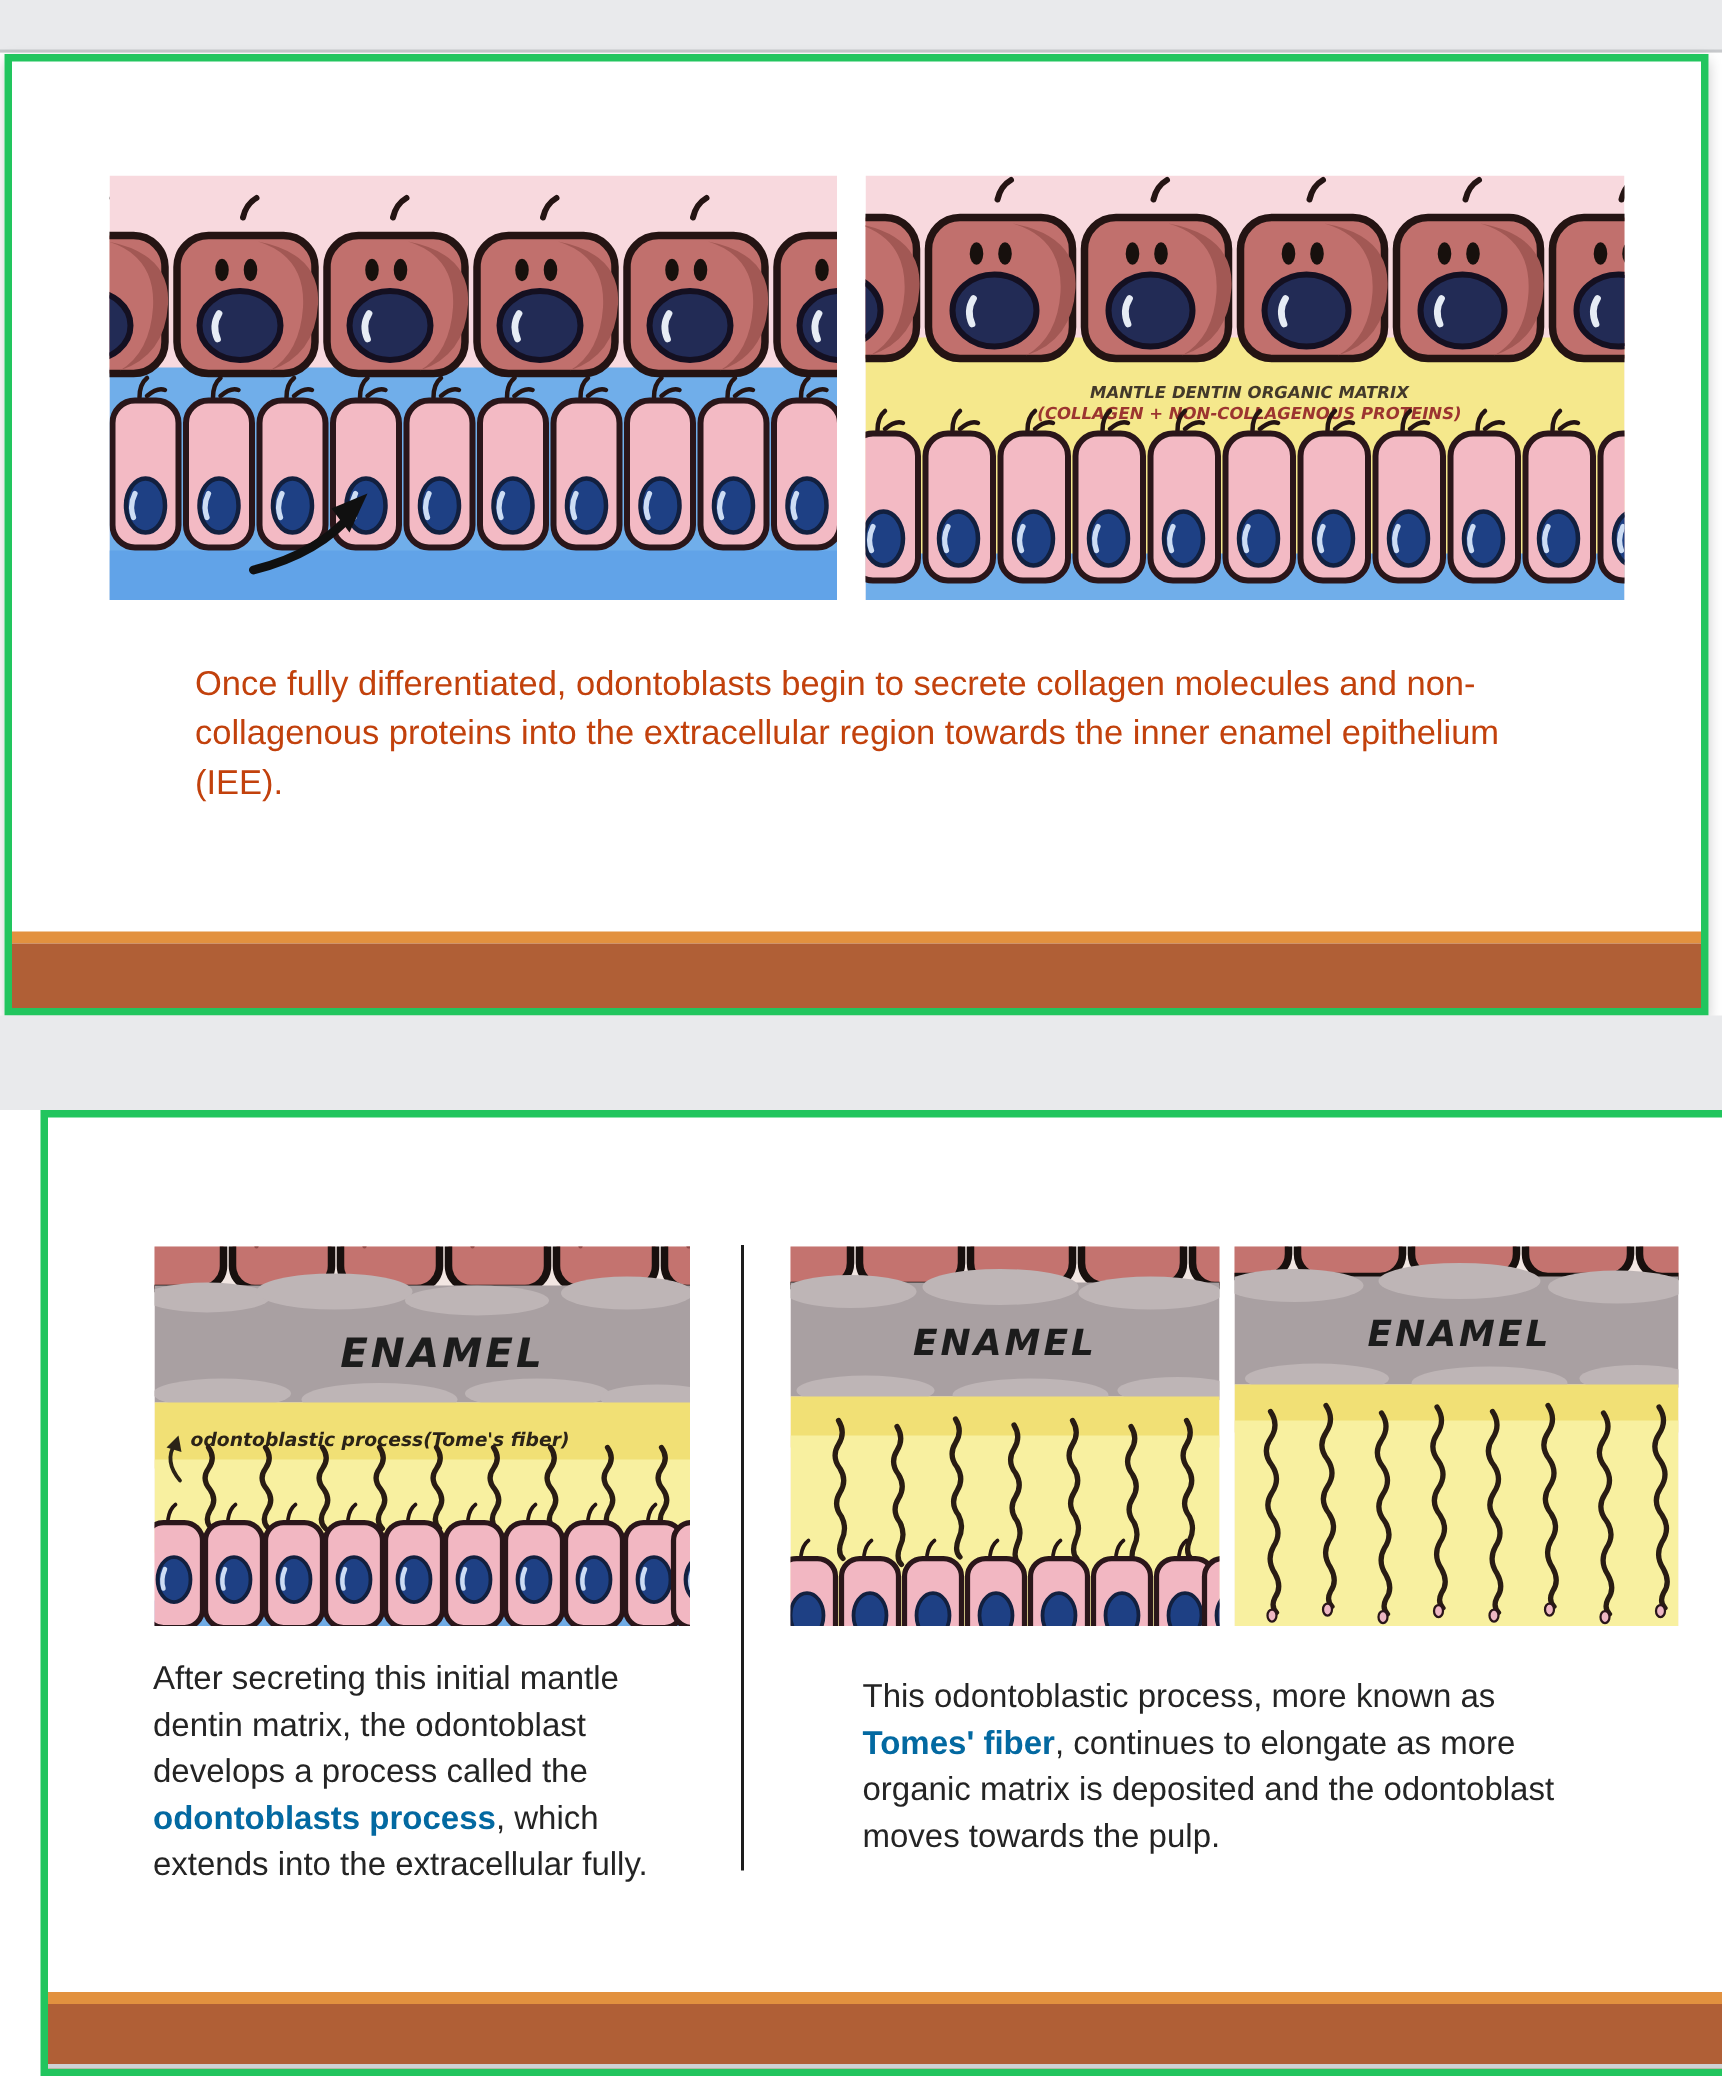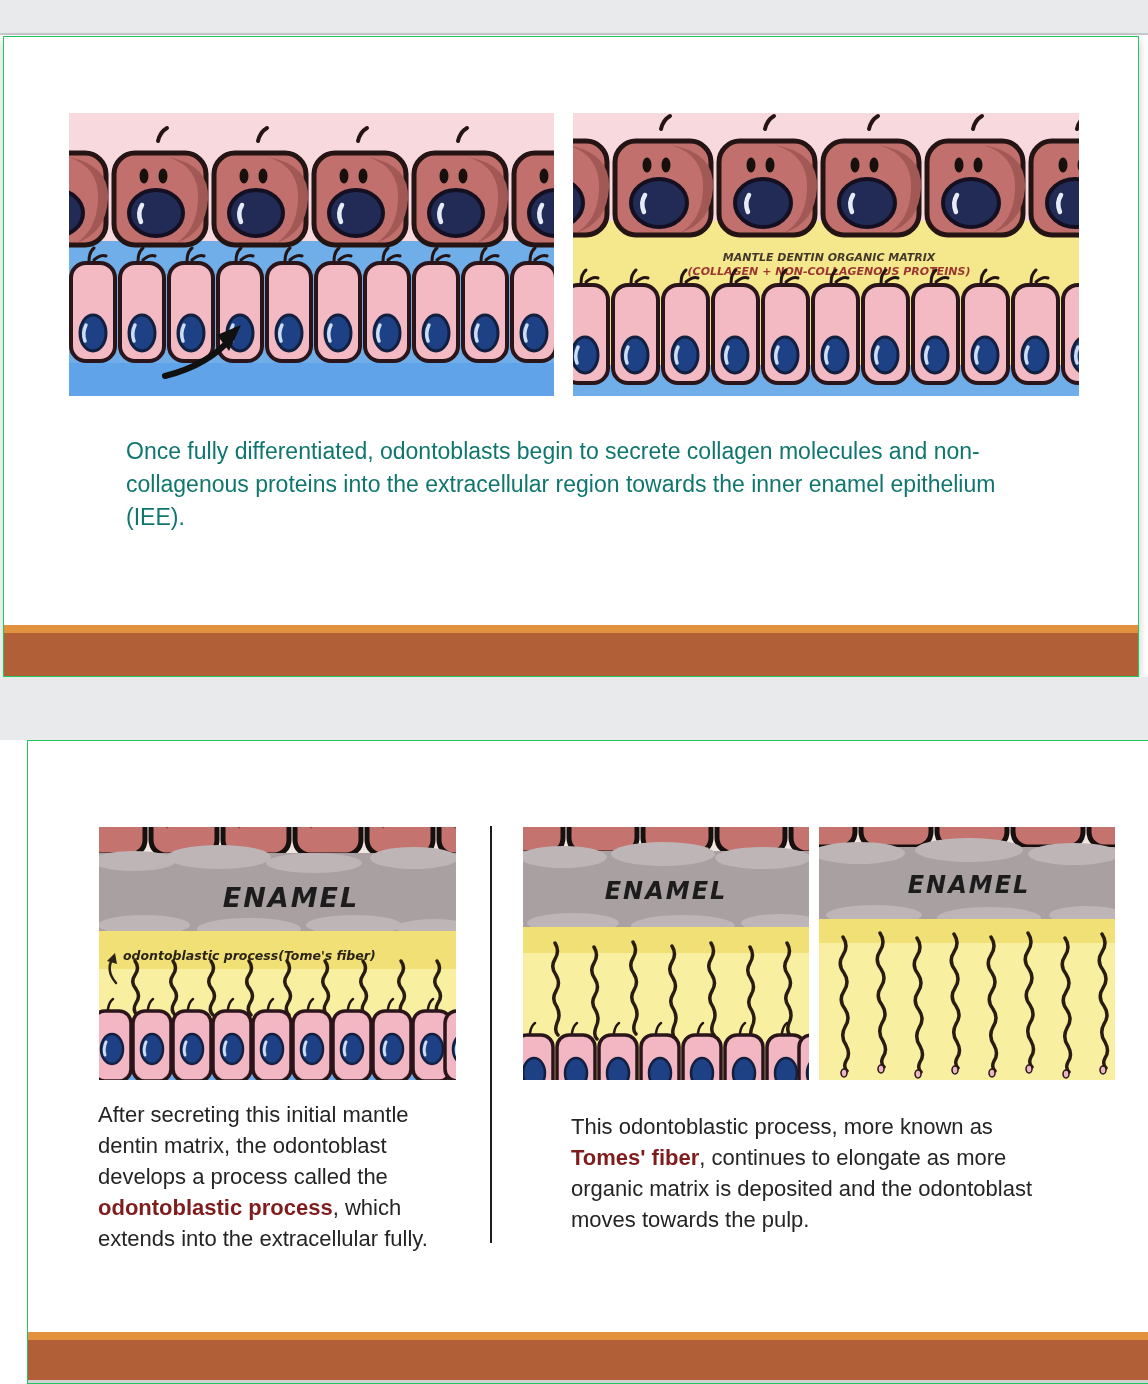--- a/index.html
+++ b/index.html
@@ -2,35 +2,35 @@
 <html><head>
 <meta charset="utf-8">
 <style>
   html,body{margin:0;padding:0;background:#f2f3f5;}
   .screen{position:relative;width:1148px;height:1384px;background:#ffffff;overflow:hidden;
           font-family:"Liberation Sans",sans-serif;}
   .top-strip{position:absolute;left:0;top:0;width:1148px;height:33px;background:#e9eaec;
              border-bottom:2px solid #c7c9cc;}
   .gap-strip{position:absolute;left:0;top:677px;width:1148px;height:63px;background:#e9eaec;}
   .slide{position:absolute;left:3px;width:1136px;background:#ffffff;
-         border:1px solid #22c55e;box-shadow:0 4px 9px rgba(0,0,0,.22);box-sizing:border-box;}
+         border:5px solid #22c55e;box-shadow:0 4px 9px rgba(0,0,0,.22);box-sizing:border-box;}
   .slide1{top:36px;height:641px;}
   .slide2{top:740px;height:644px;box-shadow:none;margin-left:24px;}
   .accent-bar{position:absolute;left:0;right:0;bottom:0;height:51px;}
   .accent-light{height:8px;background:#e2913f;}
   .accent-dark{height:43px;background:#b05f36;}
   .slide2 .bottom-edge{position:absolute;left:0;right:0;bottom:0;height:3px;background:#cfd1d4;}
   .fig{position:absolute;}
   .fig svg{display:block;width:100%;height:100%;}
   .caption1{position:absolute;left:122px;top:398px;width:932px;margin:0;
-            font-size:23px;line-height:33px;color:#0f766e;}
+            font-size:23px;line-height:33px;color:#c2410c;}
   .cap2{position:absolute;margin:0;font-size:22px;line-height:31px;color:#242424;}
   .cap2-left{left:70px;top:358px;width:362px;}
   .cap2-right{left:543px;top:370px;width:482px;}
-  .cap2 b{font-weight:bold;color:#7f1d1d;}
+  .cap2 b{font-weight:bold;color:#0369a1;}
   .divider{position:absolute;left:462px;top:85px;width:2px;height:417px;background:#1c1c1c;}
   .enamel-text{font-family:"DejaVu Sans",sans-serif;font-style:italic;font-weight:bold;
                letter-spacing:2px;fill:#1c1c1c;}
   .comic-text{font-family:"DejaVu Sans",sans-serif;font-style:italic;font-weight:bold;}
   .hand-text{font-family:"DejaVu Sans",sans-serif;font-style:italic;font-weight:600;fill:#2b2317;}
 </style>
 </head>
 <body>
 
 <div class="screen">
@@ -328,21 +328,21 @@
           <use href="#sqC" x="98" y="111"></use>
             <use href="#sqC" x="135" y="107"></use>
           <use href="#sqC" x="172" y="110"></use>
             <use href="#sqC" x="209" y="106"></use>
           <use href="#sqC" x="246" y="111"></use>
             <use href="#sqC" x="283" y="107"></use>
         </g>
       </svg>
     </div>
 
-    <p class="cap2 cap2-left"><span>After secreting this initial mantle dentin matrix, the odontoblast develops a process called the </span><b>odontoblastic process</b><span>, which extends into the extracellular fully.</span></p>
+    <p class="cap2 cap2-left"><span>After secreting this initial mantle dentin matrix, the odontoblast develops a process called the </span><b>odontoblasts process</b><span>, which extends into the extracellular fully.</span></p>
 
     <p class="cap2 cap2-right"><span>This odontoblastic process, more known as </span><b>Tomes' fiber</b><span>, continues to elongate as more organic matrix is deposited and the odontoblast moves towards the pulp.</span></p>
 
     <div class="accent-bar">
       <div class="accent-light"></div>
       <div class="accent-dark"></div>
     </div>
     <div class="bottom-edge"></div>
   </div>
 </div>

